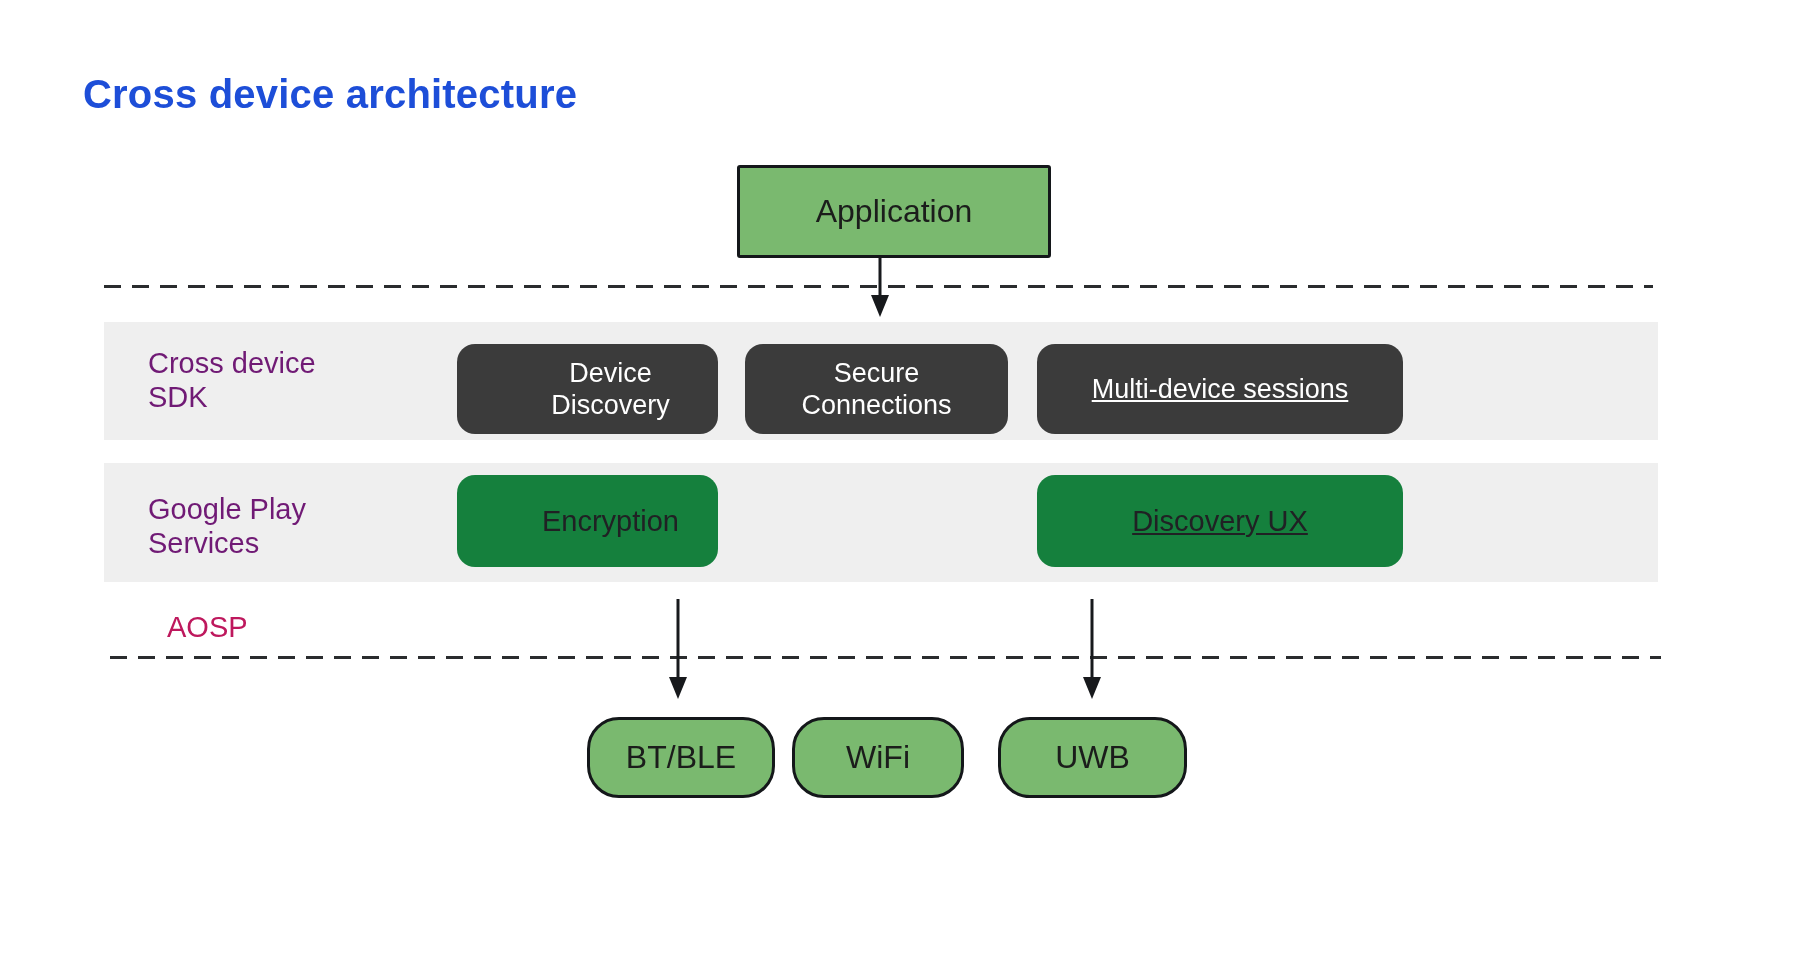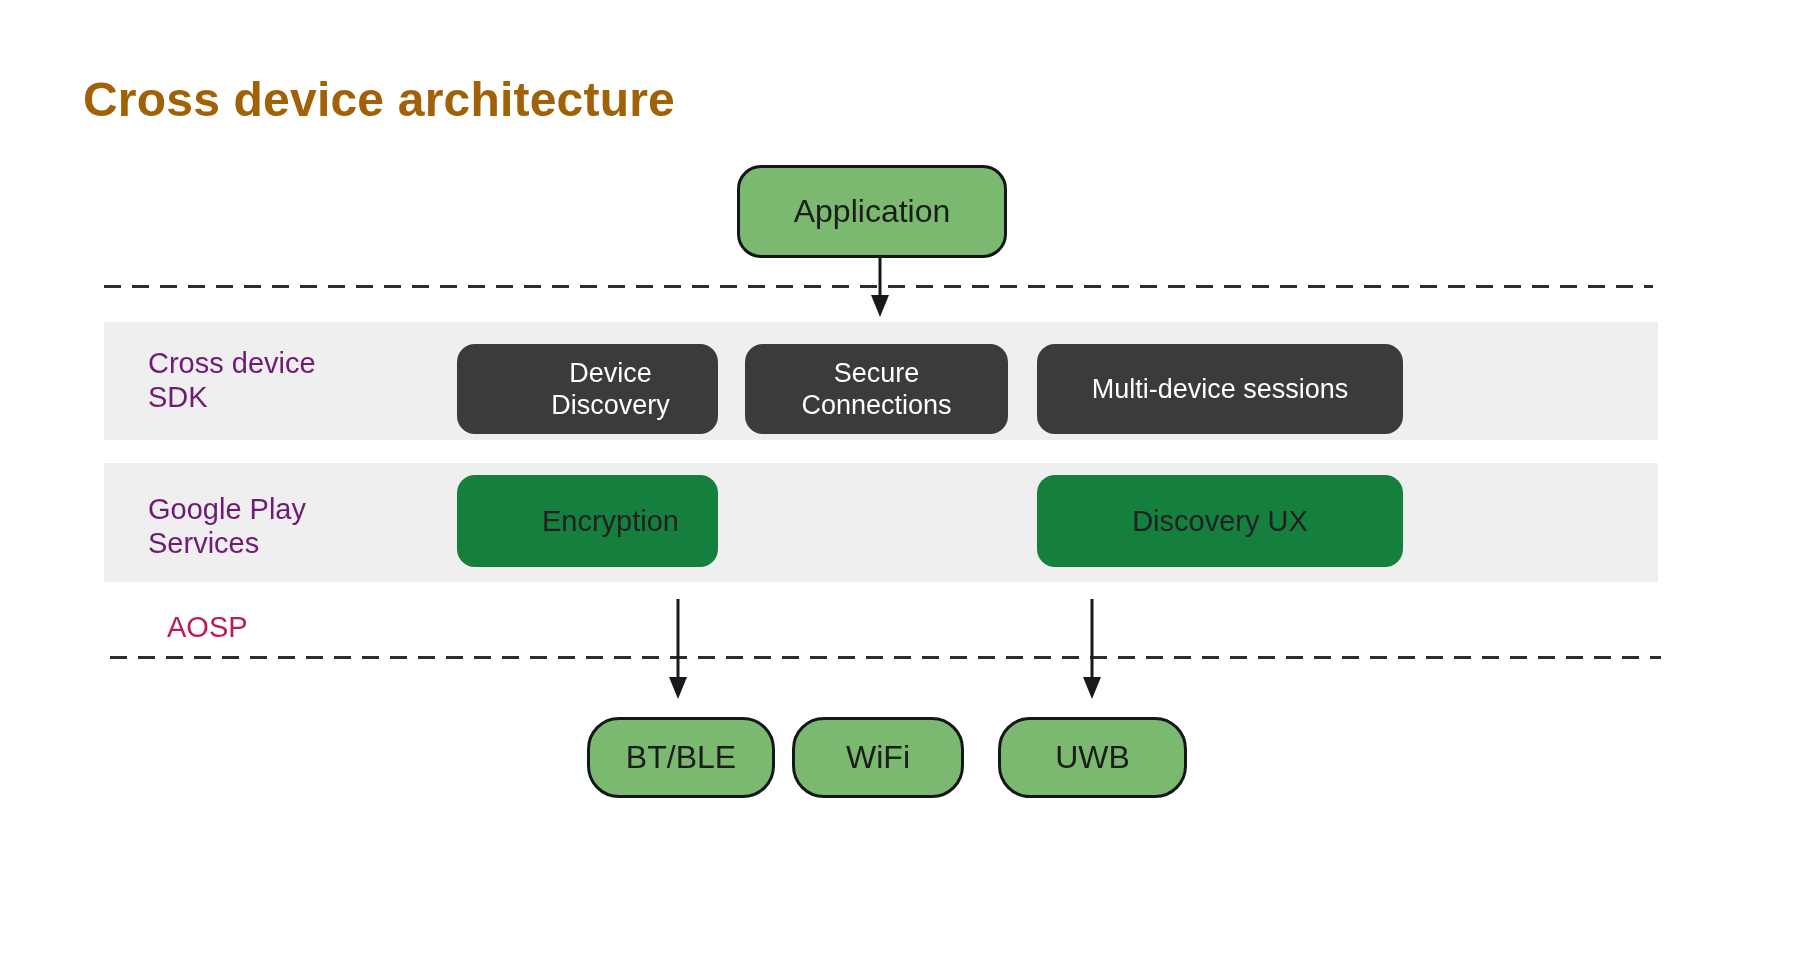--- a/index.html
+++ b/index.html
@@ -8,24 +8,24 @@
     width: 1800px;
     height: 954px;
     background: #ffffff;
     font-family: "Liberation Sans", sans-serif;
     color: #202124;
   }
   .title {
     position: absolute;
     left: 83px;
     top: 72px;
-    font-size: 48px;
+    font-size: 40px;
     font-weight: 700;
     letter-spacing: 0.2px;
-    color: #a16207;
+    color: #1d4ed8;
   }
   
   .dashed {
     position: absolute;
     height: 3px;
     background: repeating-linear-gradient(90deg, #2a2c2e 0 17px, transparent 17px 28px);
   }
   .dashed.top    { left: 104px; top: 285px; width: 1549px; }
   .dashed.bottom { left: 110px; top: 656px; width: 1551px; }
   
@@ -71,32 +71,32 @@
   .orange-box {
     top: 12px;
     height: 92px;
     border-radius: 18px;
     background: #15803d;
     color: #202124;
     font-size: 29px;
   }
   .pos-a { left: 353px; width: 261px; padding-left: 46px; }
   .pos-b { left: 641px; width: 263px; }
-  .pos-c { left: 933px; width: 366px; }
+  .pos-c { left: 933px; width: 366px; text-decoration: underline; }
   .green-box {
     background: #7AB96F;
     border: 3px solid #14171a;
     color: #1b1d1b;
   }
   .app-box {
     left: 737px;
     top: 165px;
-    width: 270px;
+    width: 314px;
     height: 93px;
-    border-radius: 24px;
+    border-radius: 3px;
     font-size: 32px;
   }
   .radio-box {
     top: 717px;
     height: 81px;
     border-radius: 32px;
     font-size: 32px;
   }
   .radio-1 { left: 587px; width: 188px; }
   .radio-2 { left: 792px; width: 172px; }

